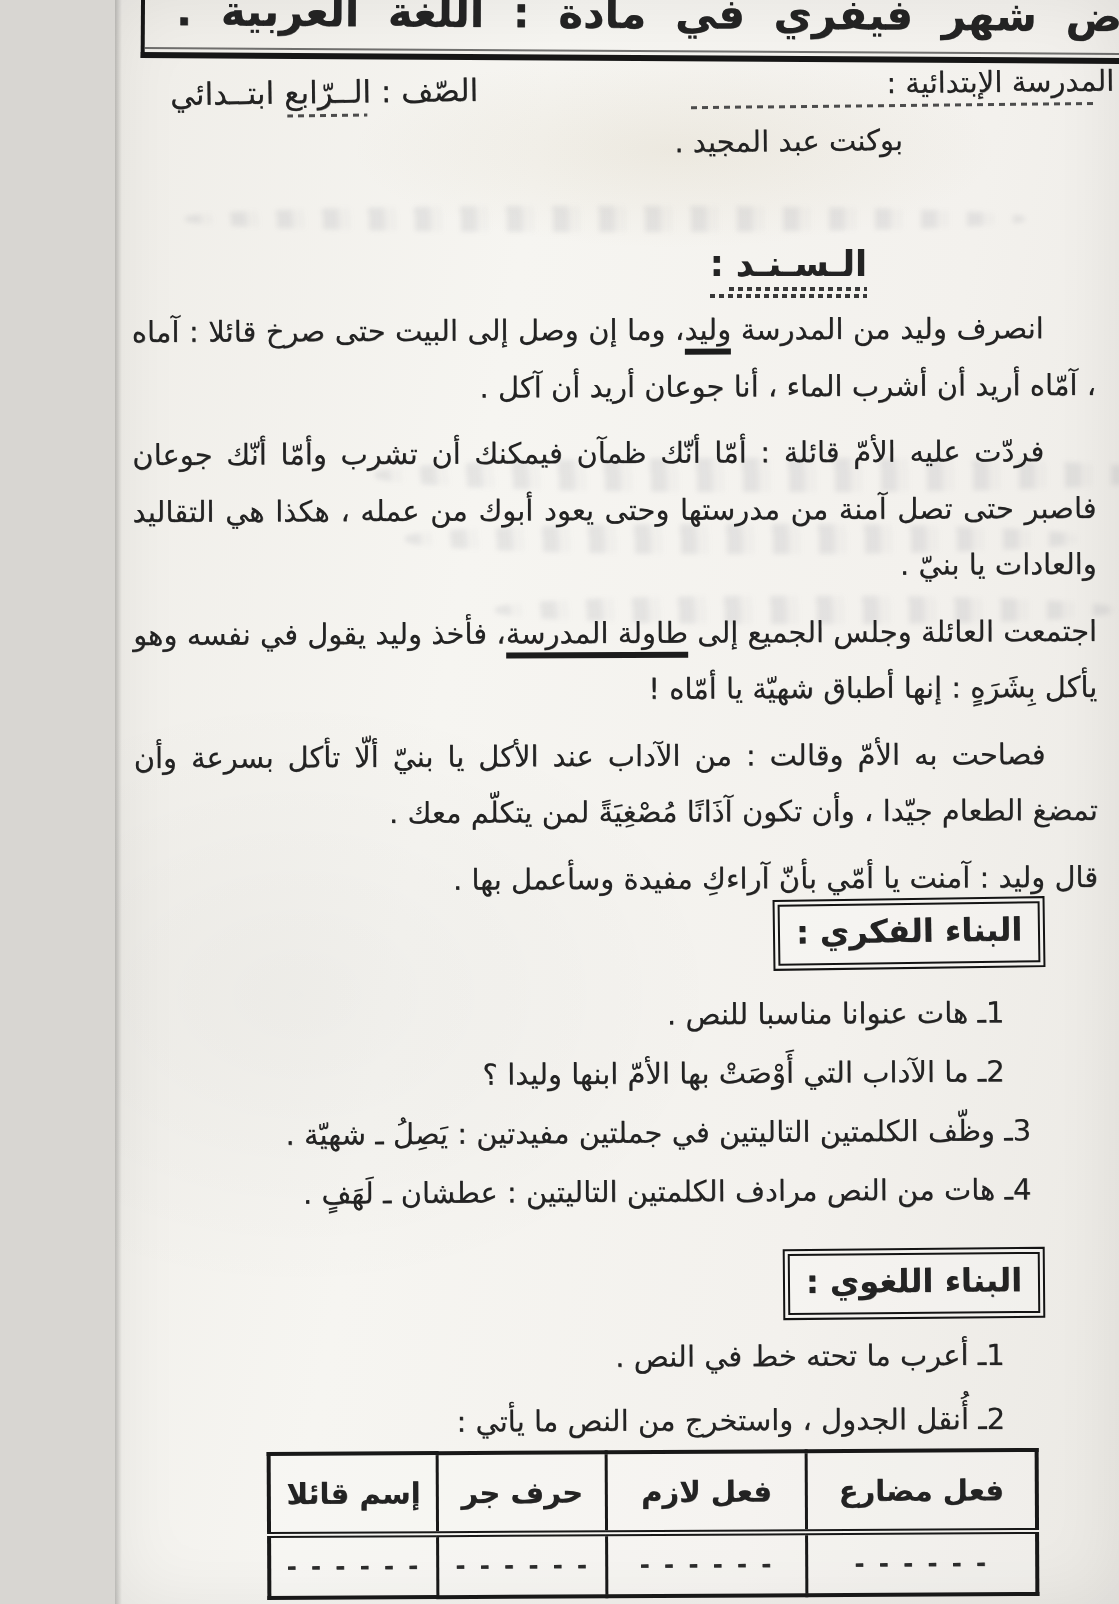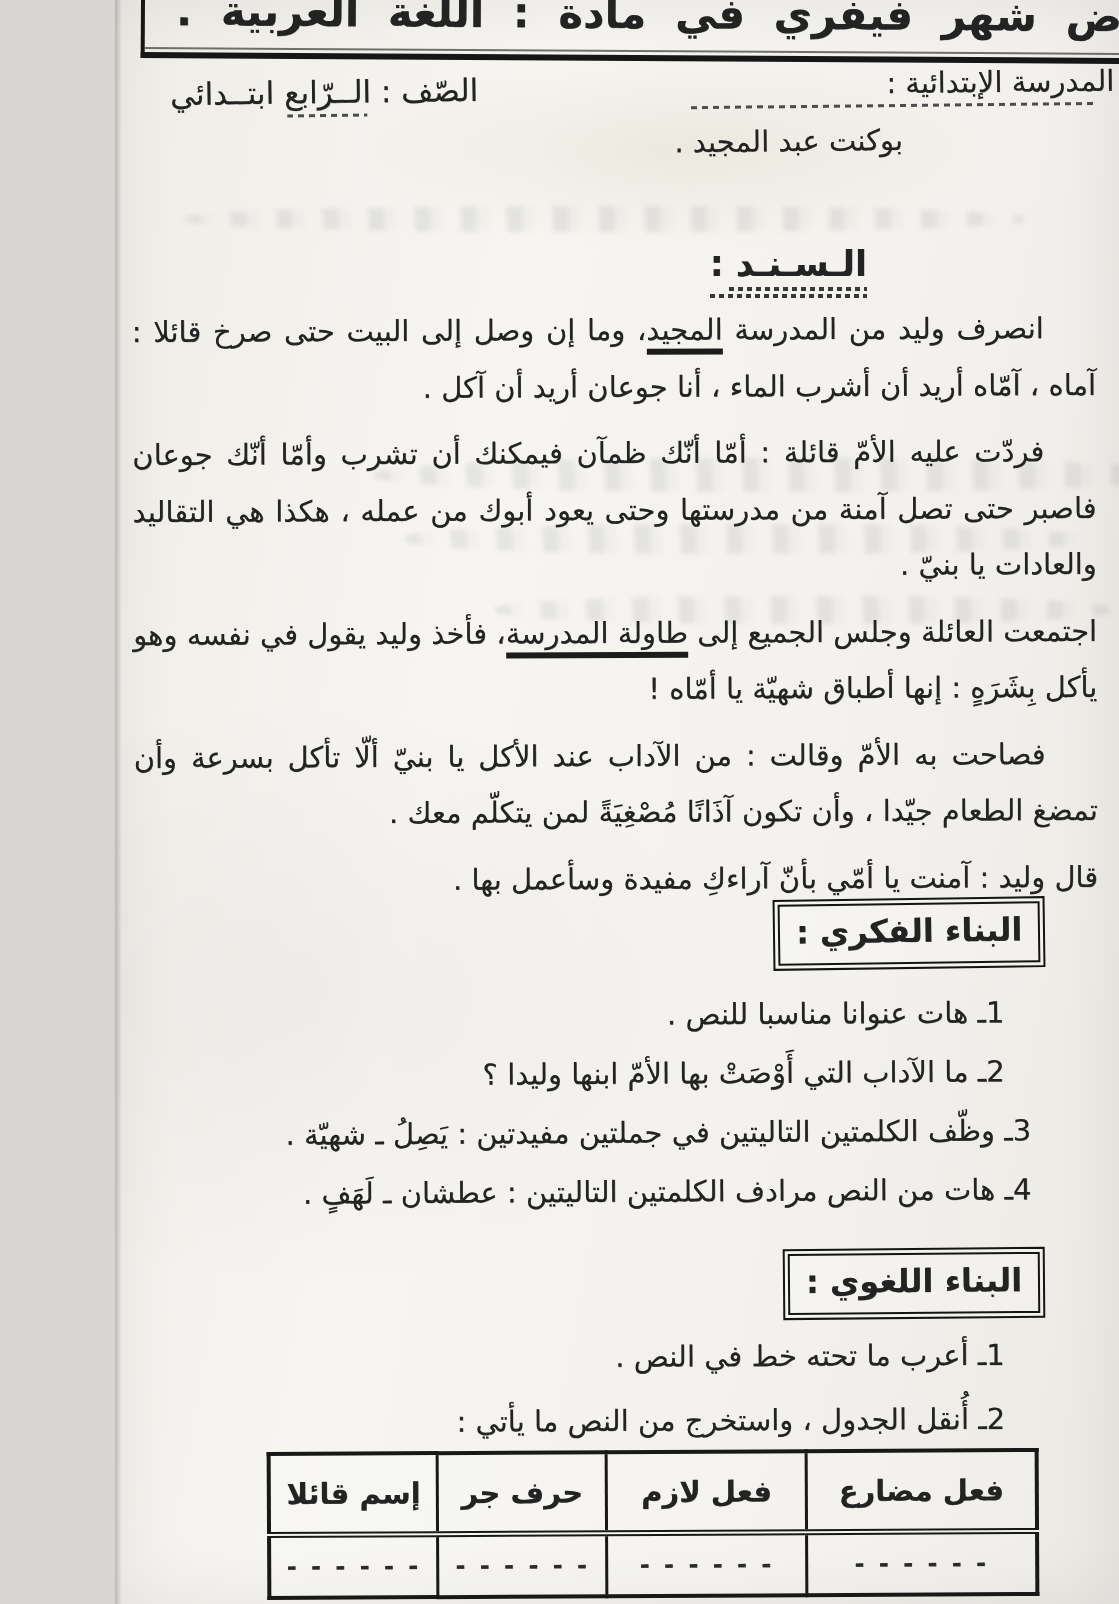--- a/index.html
+++ b/index.html
@@ -102,21 +102,21 @@
 
   <div class="klass">
     <span>الصّف : </span><span class="u-hatch">الــرّابع</span><span> ابتــدائي</span>
   </div>
 
   <div class="sanad-head">
     <span class="u-stripes">الـسـنـد :</span>
   </div>
 
   <div class="body-text">
-    <p class="indent"><span>انصرف وليد من المدرسة </span><span class="u-heavy">المجيد</span><span>، وما إن وصل إلى البيت حتى صرخ قائلا : آماه ، آمّاه أريد أن أشرب الماء ، أنا جوعان أريد أن آكل .</span></p>
+    <p class="indent"><span>انصرف وليد من المدرسة </span><span class="u-heavy">وليد</span><span>، وما إن وصل إلى البيت حتى صرخ قائلا : آماه ، آمّاه أريد أن أشرب الماء ، أنا جوعان أريد أن آكل .</span></p>
     <p class="indent">فردّت عليه الأمّ قائلة : أمّا أنّك ظمآن فيمكنك أن تشرب وأمّا أنّك جوعان فاصبر حتى تصل آمنة من مدرستها وحتى يعود أبوك من عمله ، هكذا هي التقاليد والعادات يا بنيّ .</p>
     <p><span>اجتمعت العائلة وجلس الجميع إلى </span><span class="u-heavy">طاولة المدرسة</span><span>، فأخذ وليد يقول في نفسه وهو يأكل بِشَرَهٍ : إنها أطباق شهيّة يا أمّاه !</span></p>
     <p class="indent">فصاحت به الأمّ وقالت : من الآداب عند الأكل يا بنيّ ألّا تأكل بسرعة وأن تمضغ الطعام جيّدا ، وأن تكون آذَانًا مُصْغِيَةً لمن يتكلّم معك .</p>
     <p>قال وليد : آمنت يا أمّي بأنّ آراءكِ مفيدة وسأعمل بها .</p>
   </div>
 
   <div class="sec-box fikri-box">
     <span>البناء الفكري :</span>
   </div>
 

